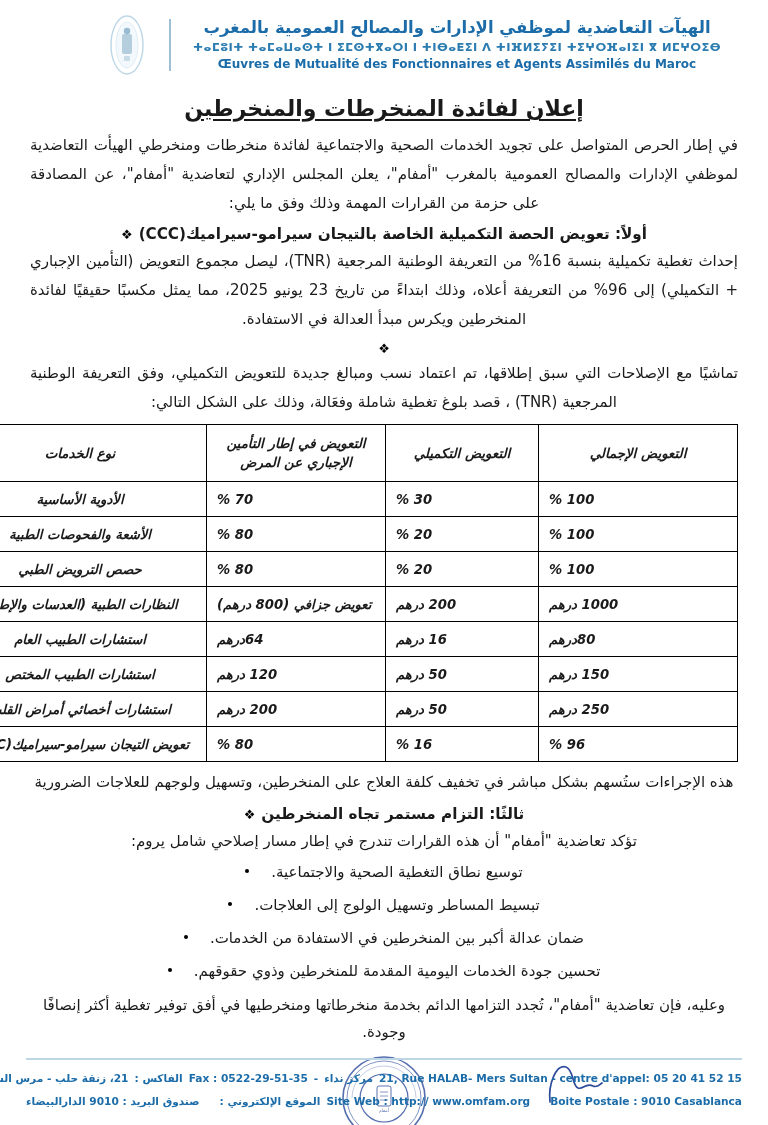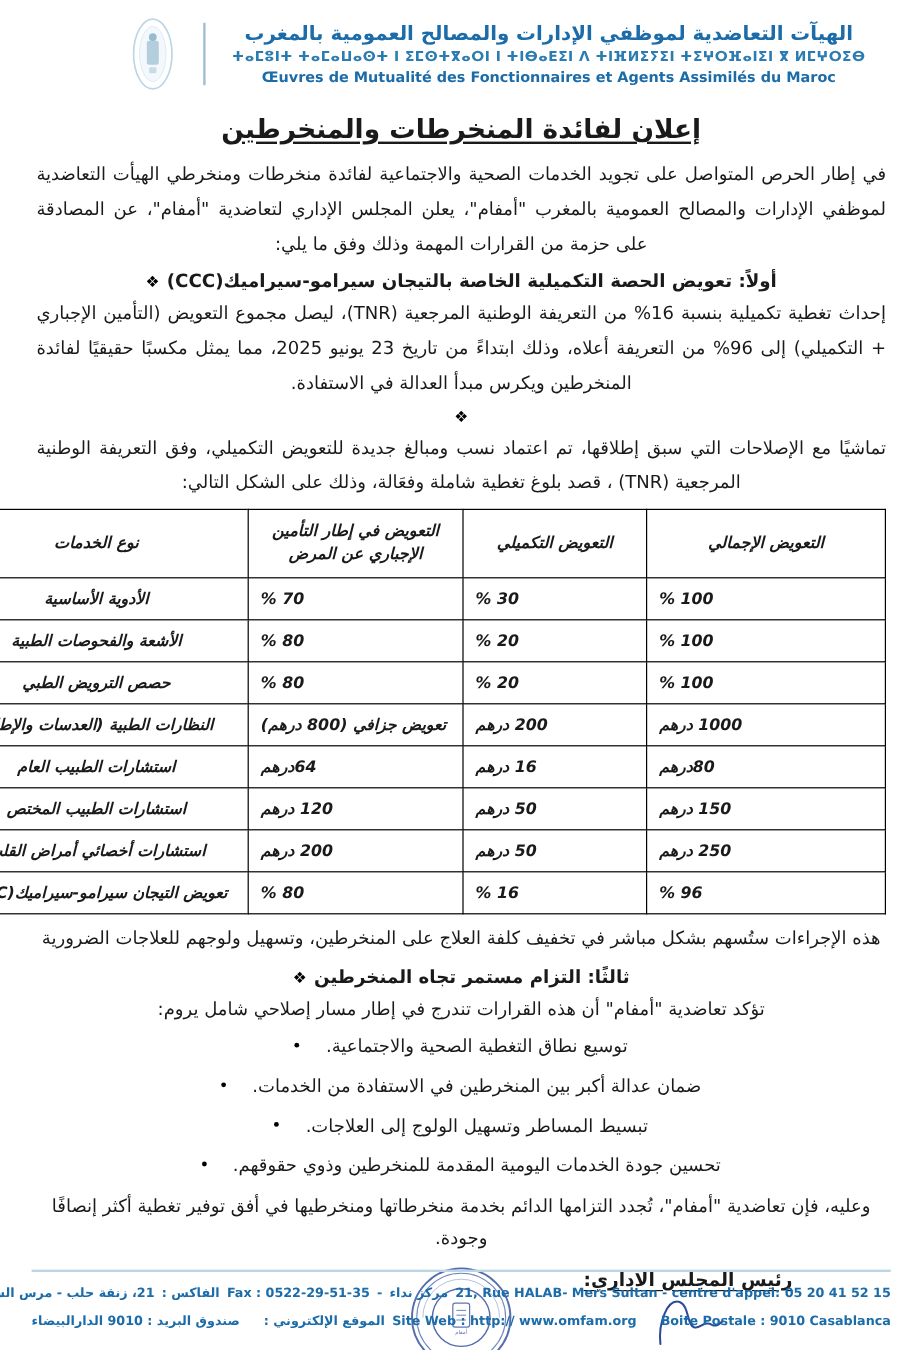--- a/index.html
+++ b/index.html
@@ -378,25 +378,25 @@
     </div>
     <p class="para">تؤكد تعاضدية "أمفام" أن هذه القرارات تندرج في إطار مسار إصلاحي شامل يروم:</p>
 
     <ul class="goals">
         <li>
           <span class="dot"></span>
           <span>توسيع نطاق التغطية الصحية والاجتماعية.</span>
         </li>
         <li>
           <span class="dot"></span>
-          <span>ضمان عدالة أكبر بين المنخرطين في الاستفادة من الخدمات.</span>
+          <span>تبسيط المساطر وتسهيل الولوج إلى العلاجات.</span>
         </li>
         <li>
           <span class="dot"></span>
-          <span>تبسيط المساطر وتسهيل الولوج إلى العلاجات.</span>
+          <span>ضمان عدالة أكبر بين المنخرطين في الاستفادة من الخدمات.</span>
         </li>
         <li>
           <span class="dot"></span>
           <span>تحسين جودة الخدمات اليومية المقدمة للمنخرطين وذوي حقوقهم.</span>
         </li>
       </ul>
 
     <p class="closing">وعليه، فإن تعاضدية "أمفام"، تُجدد التزامها الدائم بخدمة منخرطاتها ومنخرطيها في أفق توفير تغطية أكثر إنصافًا وجودة.</p>
 
     <div class="sig-area">
@@ -408,21 +408,20 @@
           <circle cx="46" cy="46" r="24" fill="none" stroke="#2b4a9b" stroke-width="1.2" opacity="0.85"></circle>
           <rect x="39" y="34" width="14" height="20" rx="2" fill="none" stroke="#2b4a9b" stroke-width="1" opacity="0.8"></rect>
           <path d="M42 40 h8 M42 44 h8 M42 48 h8" stroke="#2b4a9b" stroke-width="0.8" opacity="0.75"></path>
           <text x="46" y="60" font-size="4.5" fill="#2b4a9b" text-anchor="middle" opacity="0.8">أمفام</text>
           <path d="M46 80 l2.1 4.4 4.8 .6 -3.5 3.3 .9 4.8 -4.3-2.3 -4.3 2.3 .9-4.8 -3.5-3.3 4.8-.6z" fill="#2b4a9b" opacity="0.85"></path>
           <path d="M14 46 a32 32 0 0 1 64 0" fill="none" stroke="#2b4a9b" stroke-width="0.6" opacity="0.5"></path>
         </svg>
       </div>
 
       <div class="sig-block">
-        <div class="sig-title">رئيس المجلس الاداري:</div>
         <div class="sig-scribble">
           <svg width="150" height="46" viewBox="0 0 150 46" aria-hidden="true" style="display:block;margin:0 auto;">
             <path d="M52 44 C50 26, 58 6, 68 9 C76 12, 74 28, 80 30 C85 32, 88 24, 95 28 C99 30, 101 27, 104 25" fill="none" stroke="#2b4a9b" stroke-width="1.7" stroke-linecap="round"></path>
           </svg>
         </div>
 
       </div>
 
     </div>
 

